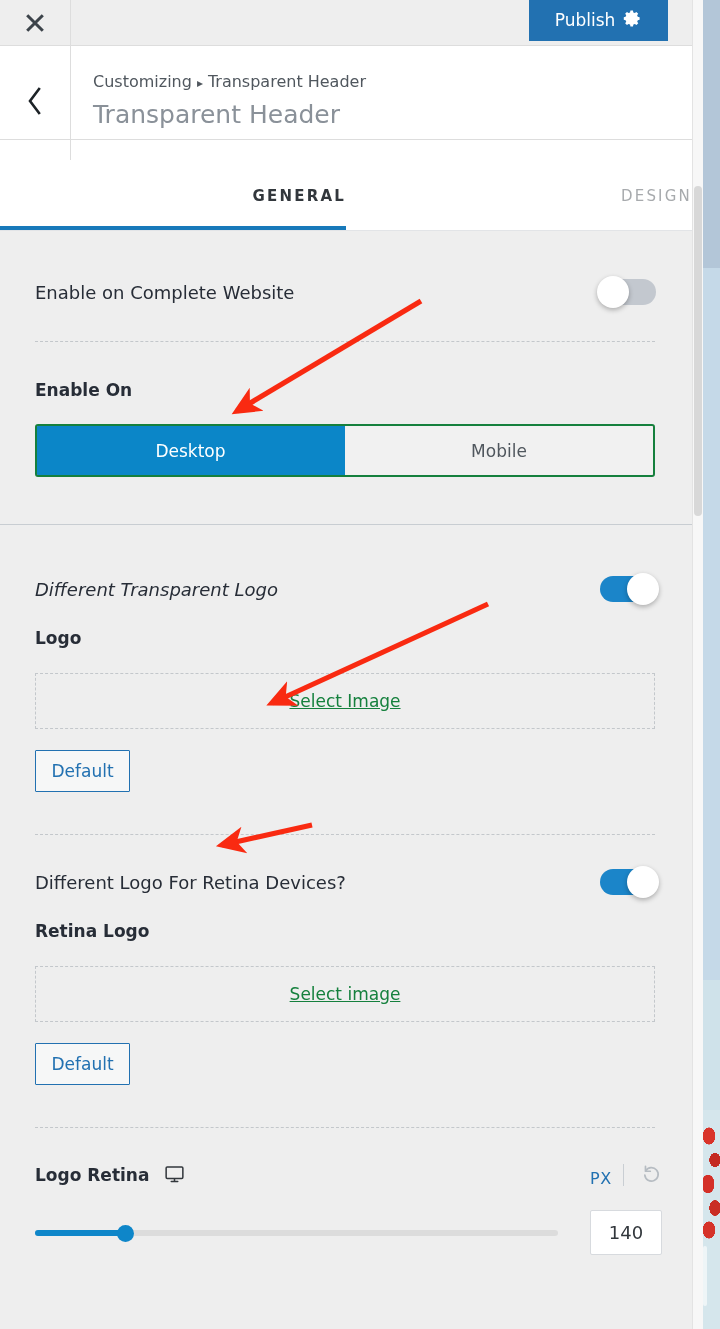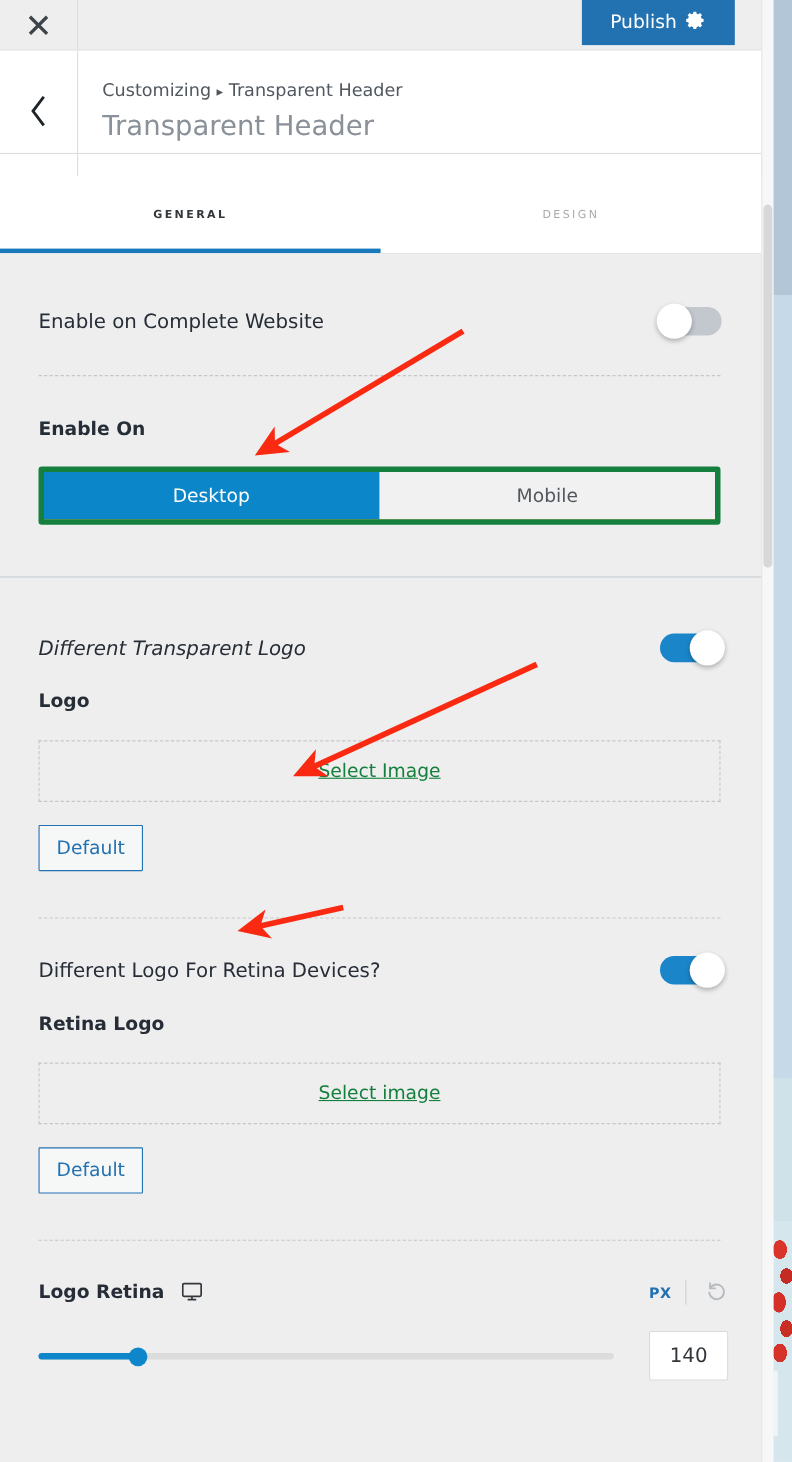--- a/index.html
+++ b/index.html
@@ -178,22 +178,22 @@
     height: 70px;
     background: #ffffff;
     display: flex;
     border-bottom: 1px solid #e2e4e7;
     box-sizing: border-box;
   }
   .tab {
     flex: 1 1 50%;
     display: flex;
     align-items: center;
-    justify-content: center;
-    font-size: 10px;
+    justify-content: flex-end;
+    font-size: 15px;
     letter-spacing: 2.2px;
     color: #a7aaad;
     cursor: pointer;
     position: relative;
     height: 100%;
     box-sizing: border-box;
   }
   .tab.active {
     color: #32373c;
     font-weight: 600;
@@ -267,25 +267,25 @@
   .toggle.off .knob { left: -3px; }
   .toggle.on  .knob { left: 27px; }
 
   
   .btn-group {
     position: absolute;
     left: 35px;
     width: 620px;
     height: 53px;
     display: flex;
-    border: 5px solid #15803d;
+    border: 2px solid #15803d;
     border-radius: 3px;
     box-sizing: border-box;
     overflow: hidden;
-    background: #fdba74;
+    background: #ec4899;
   }
   .btn-group .seg {
     flex: 1 1 33.333%;
     display: flex;
     align-items: center;
     justify-content: center;
     font-size: 17px;
     color: #50575e;
     background: #f1f1f1;
     border-right: 1px solid #d6d9dc;
@@ -331,22 +331,22 @@
     display: flex;
     align-items: center;
     justify-content: center;
     cursor: pointer;
     box-sizing: border-box;
   }
 
   
   .unit-px {
     position: absolute;
-    font-size: 13px;
-    font-weight: 700;
+    font-size: 16px;
+    font-weight: 400;
     color: #2271b1;
     letter-spacing: .5px;
     cursor: pointer;
   }
   .unit-div {
     position: absolute;
     width: 1px;
     height: 22px;
     background: #c9ced3;
   }

